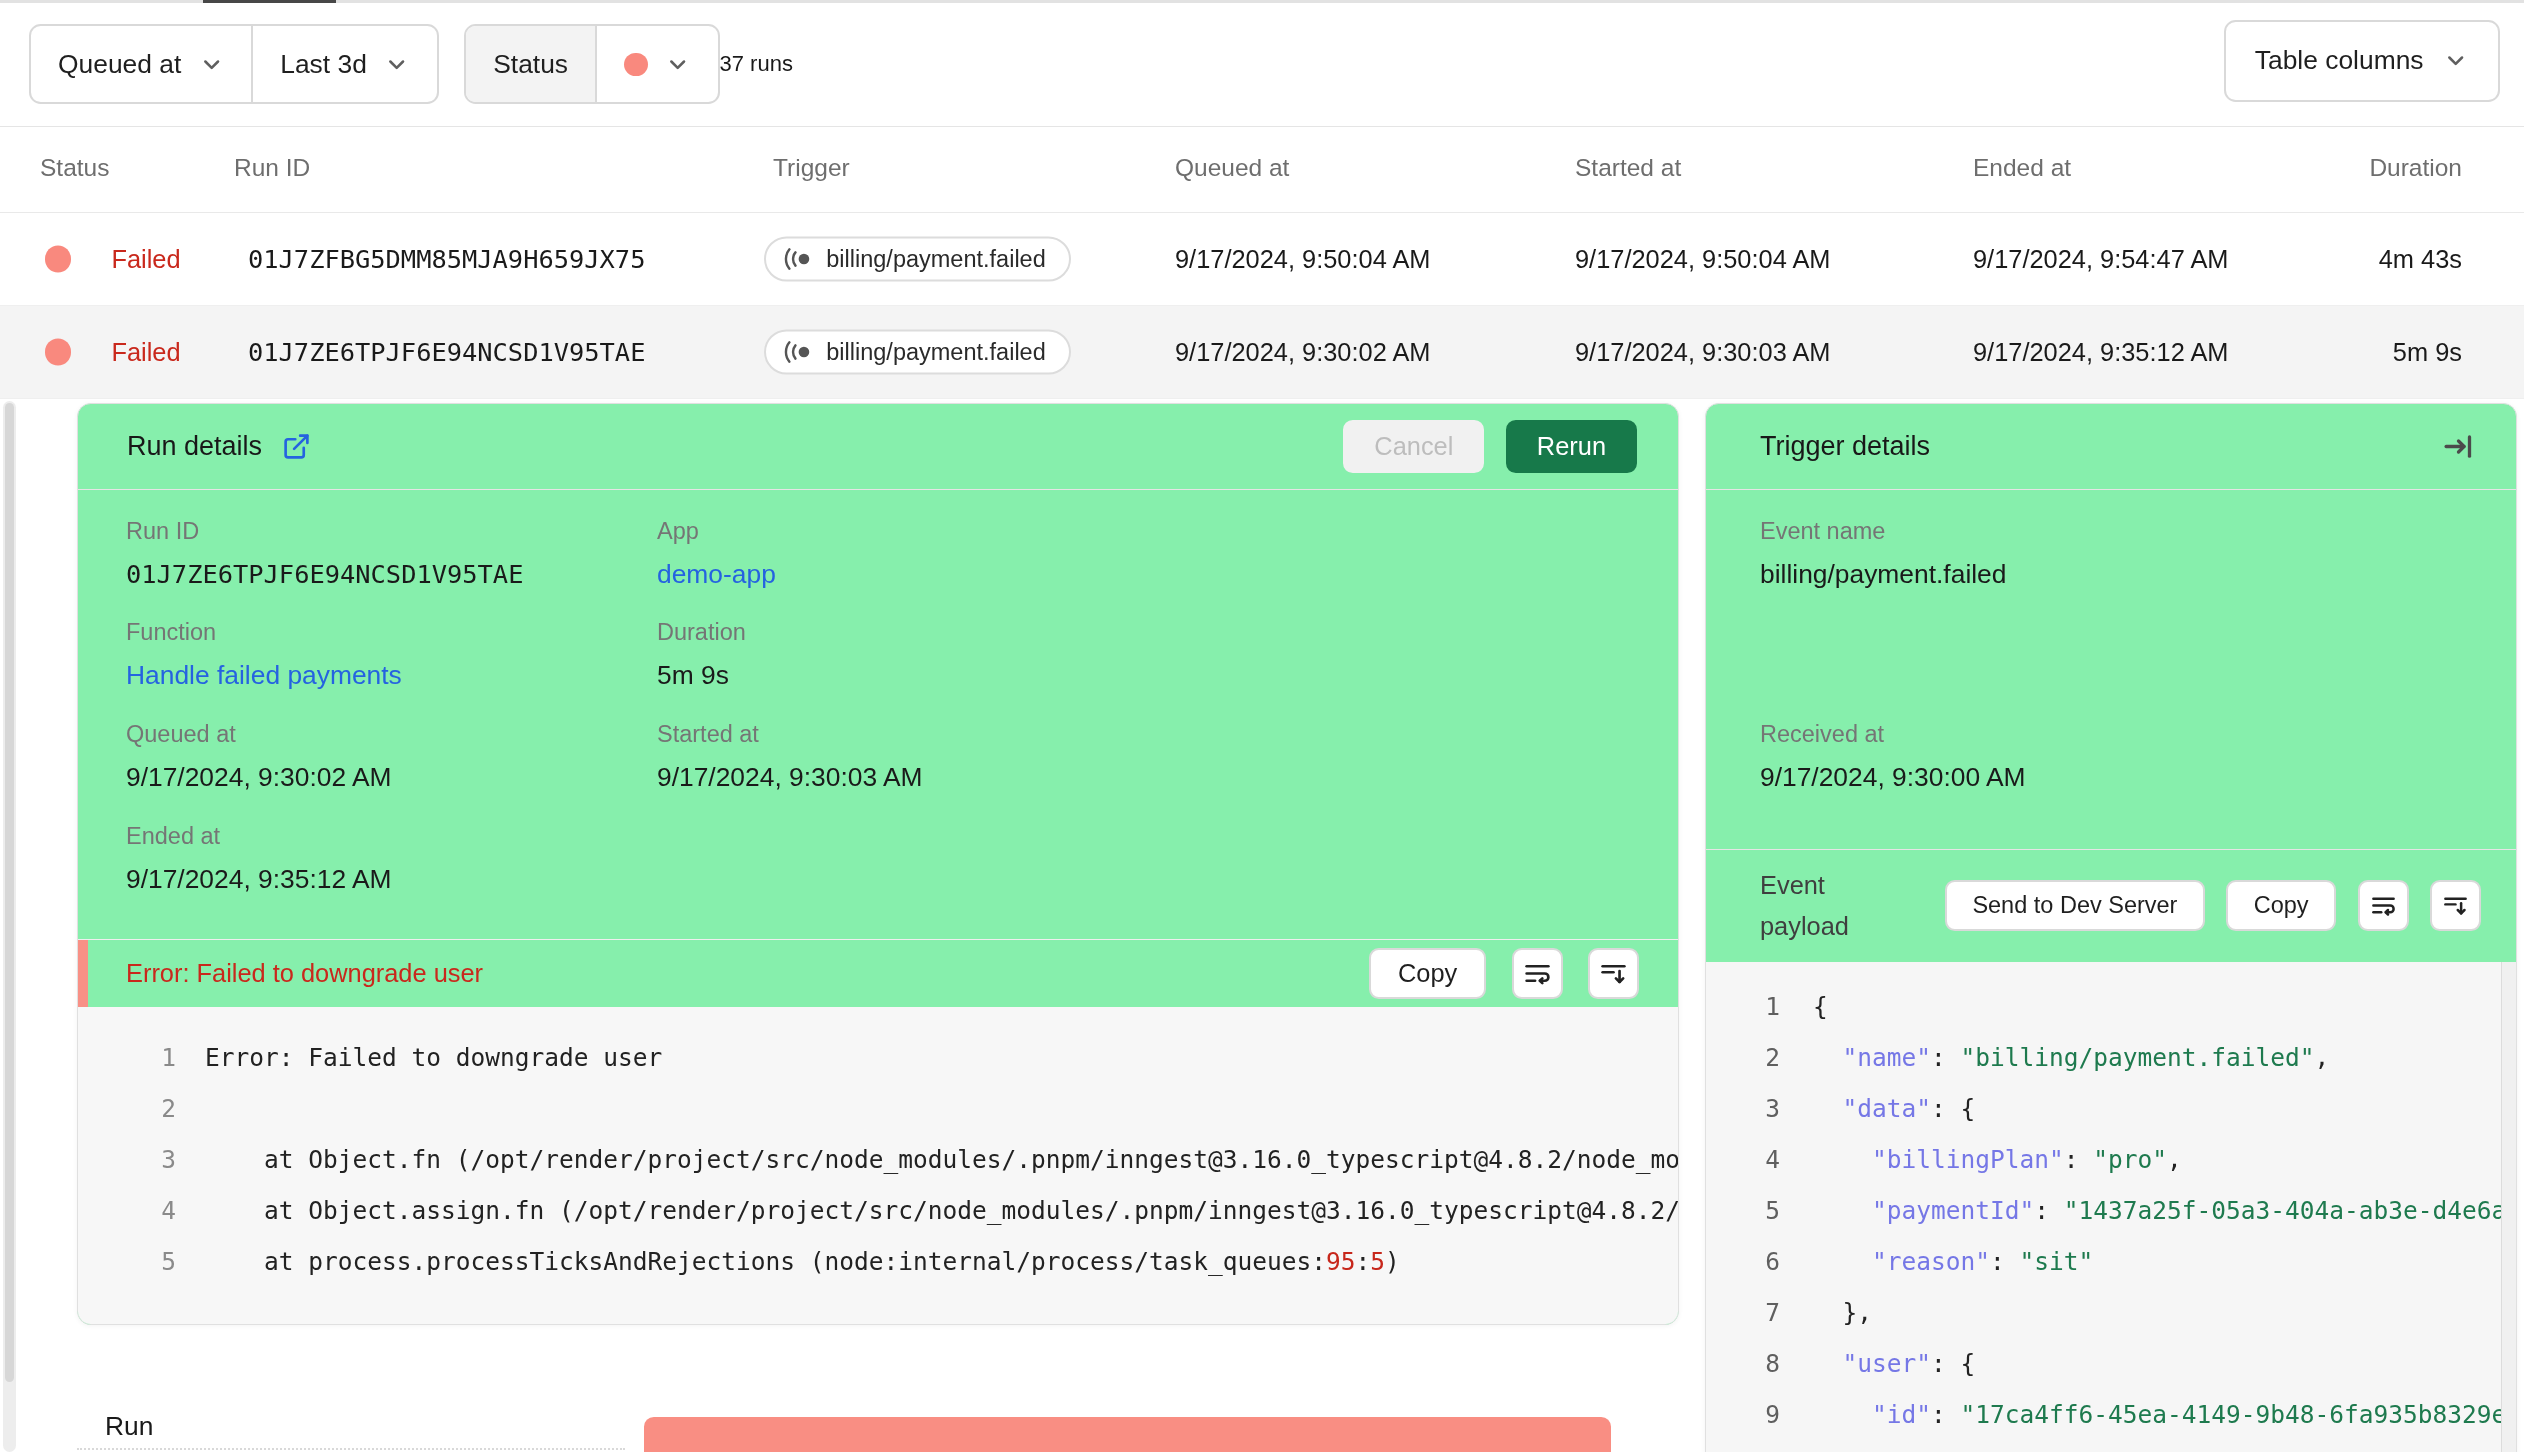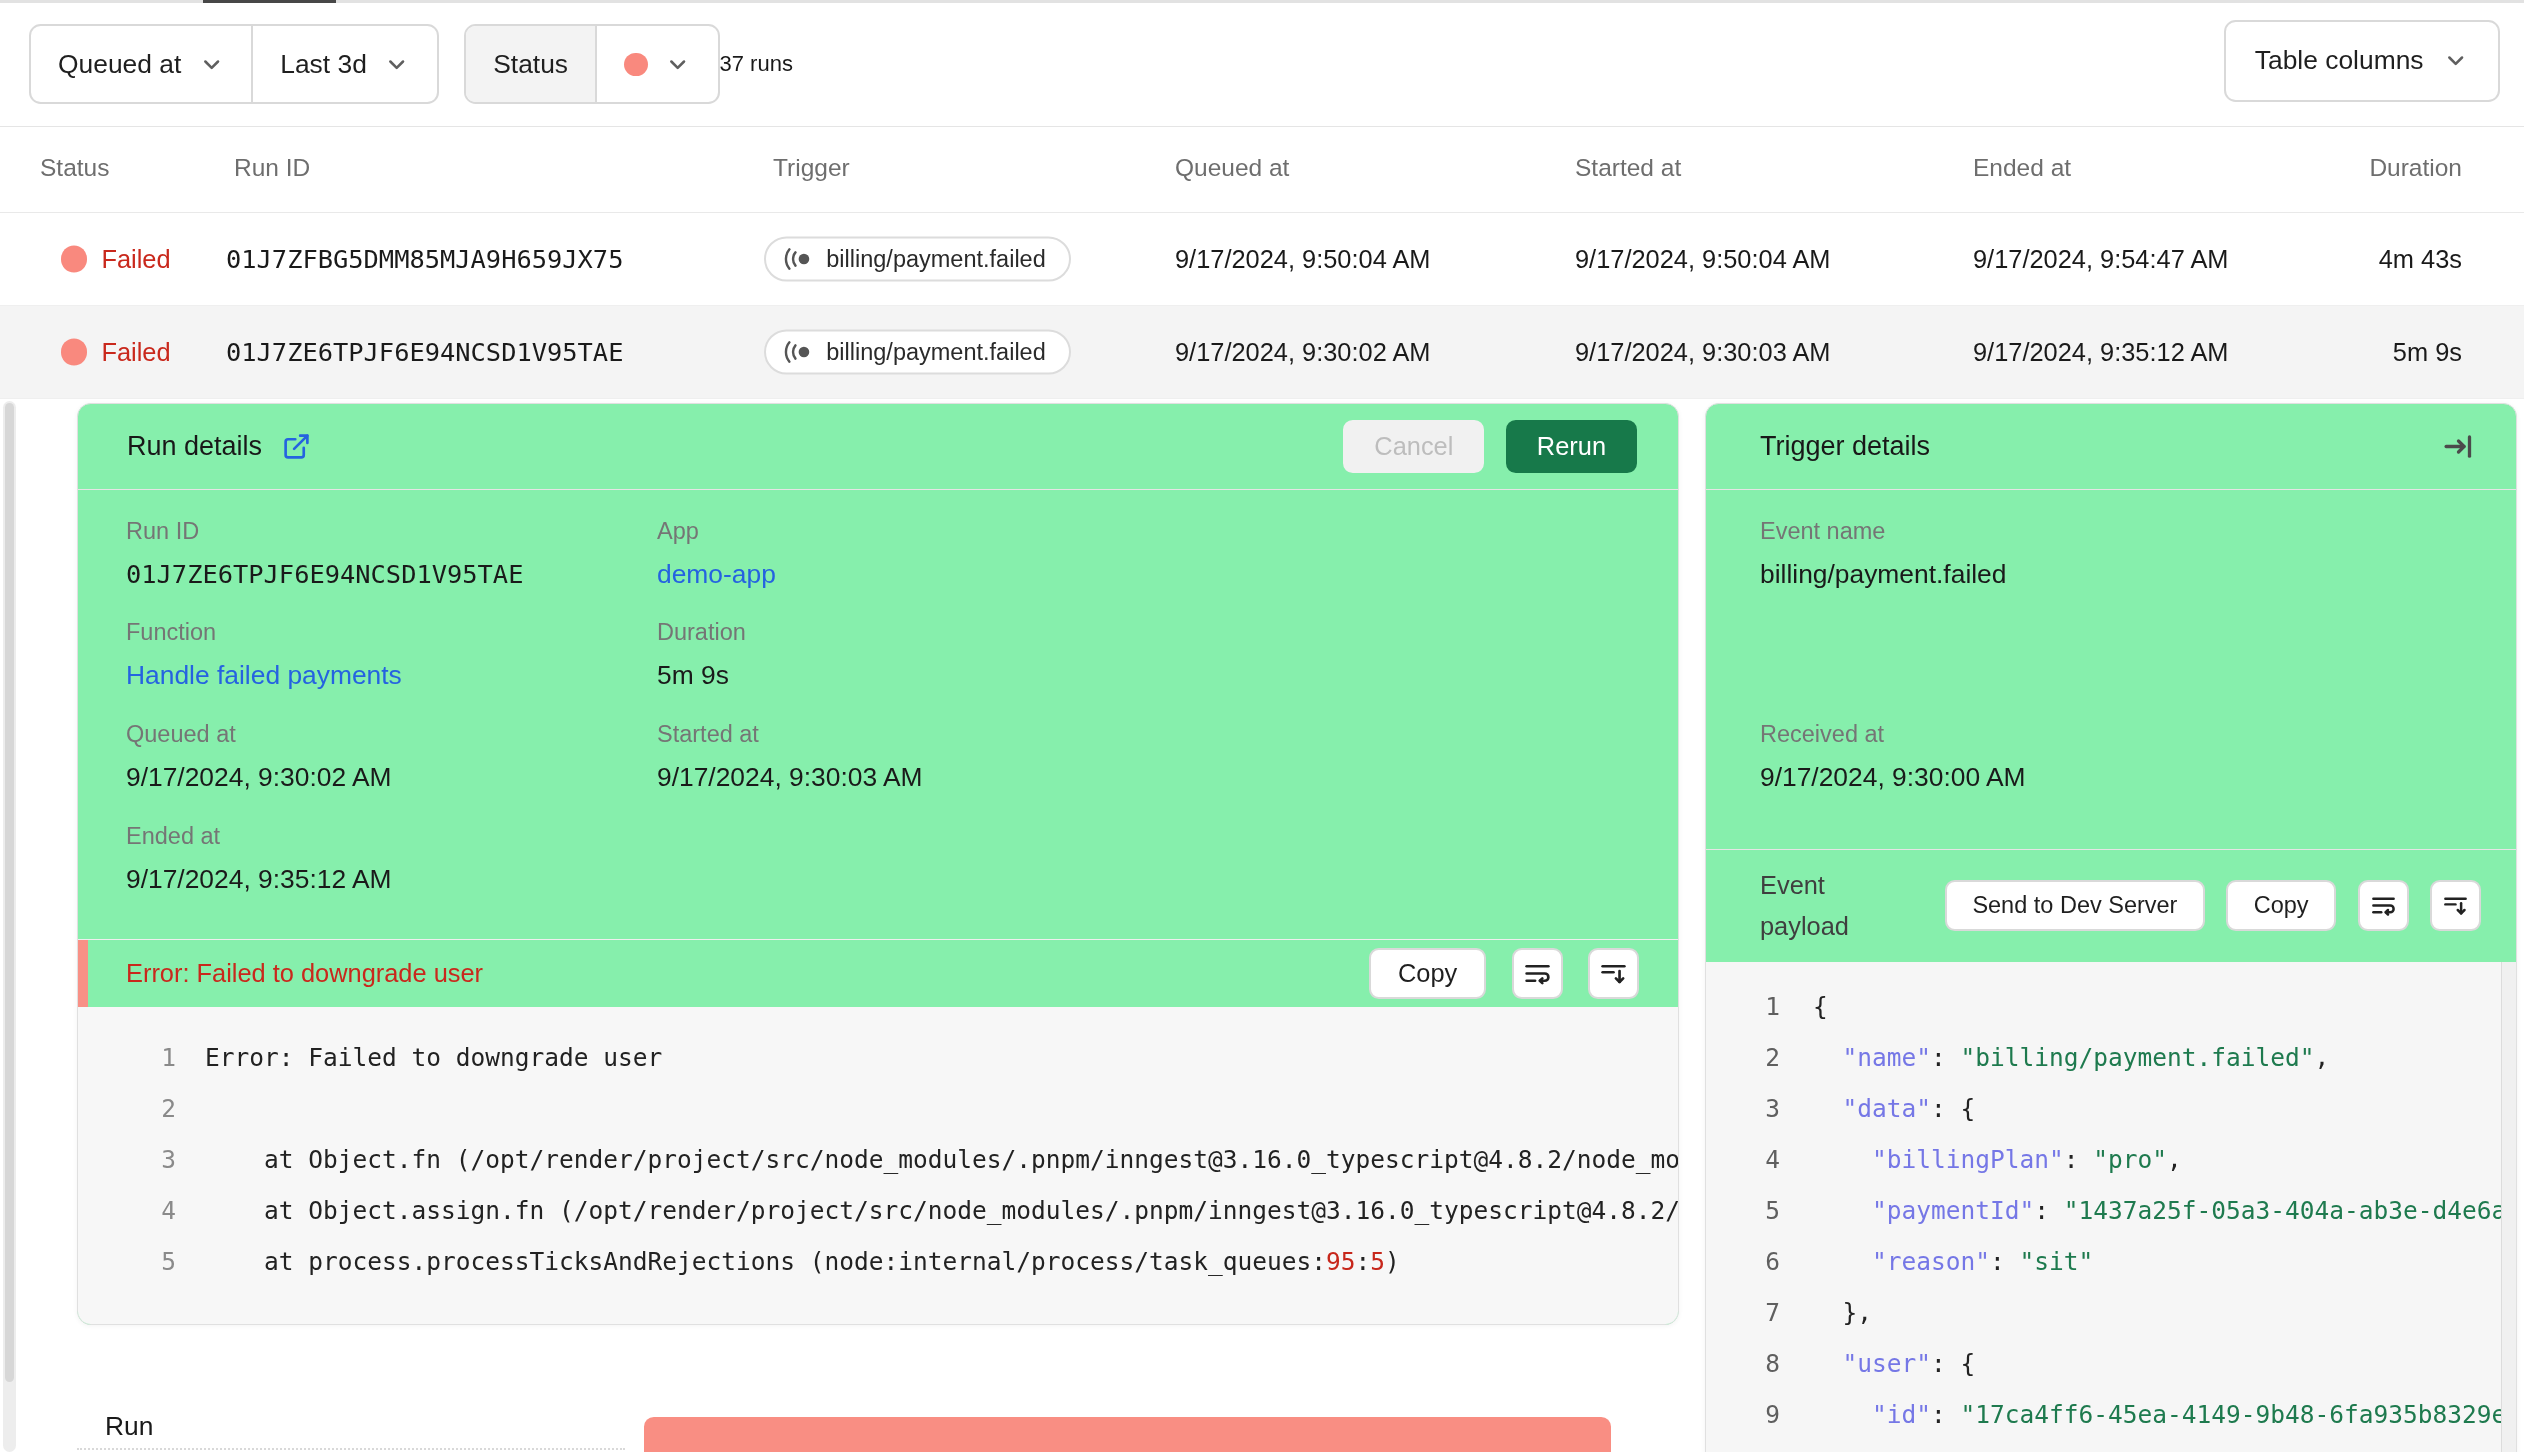--- a/index.html
+++ b/index.html
@@ -26,24 +26,24 @@
   .tablecols-btn{position:absolute;right:24.5px;top:19.6px;height:82px;display:flex;align-items:center;gap:19.6px;
     border:2px solid #d9d9d9;border-radius:11.7px;background:#fff;padding:0 29px;font-size:26.4px;color:#1f1f1f;cursor:pointer;}
 
   
   .thead{position:absolute;top:127px;left:0;width:2525px;height:86px;border-bottom:1px solid #e9e9e9;
     font-size:24.5px;color:#6e6e6e;}
   .thead span{position:absolute;top:27px;}
   .trow{position:absolute;left:0;width:2525px;height:93px;background:#fff;border-bottom:1px solid #efefef;cursor:pointer;}
   .trow.sel{background:#f4f4f4;}
   .cell{position:absolute;top:50%;transform:translateY(-50%);font-size:25.4px;white-space:nowrap;}
-  .c-status{left:61px;display:flex;align-items:center;gap:14px;}
+  .c-status{left:45px;display:flex;align-items:center;gap:40px;}
   .c-status .st-dot{width:26.4px;height:26.4px;border-radius:50%;background:#f9897e;}
   .c-status .st-label{color:#c9281c;}
-  .c-run{left:226px;font-size:25.4px;}
+  .c-run{left:248px;font-size:25.4px;}
   .c-trig{left:764px;}
   .c-q{left:1175px;} .c-st{left:1575px;} .c-en{left:1973px;}
   .c-dur{right:63px;}
   .pill{display:inline-flex;align-items:center;gap:13.7px;height:45px;padding:0 23.5px 0 17.6px;
     border:2px solid #dcdcdc;border-radius:23.5px;background:#fff;font-size:23.5px;color:#2a2a2a;}
 
   
   .details{position:absolute;top:399px;left:0;width:2525px;height:1053px;background:#fff;}
   .v-scroll{position:absolute;left:2.9px;top:2px;width:12.7px;height:1051px;background:#ededed;border-radius:6.9px;}
   .v-thumb{position:absolute;left:2px;top:2px;width:8.8px;height:979px;background:#d7d7d7;border-radius:4.9px;}

